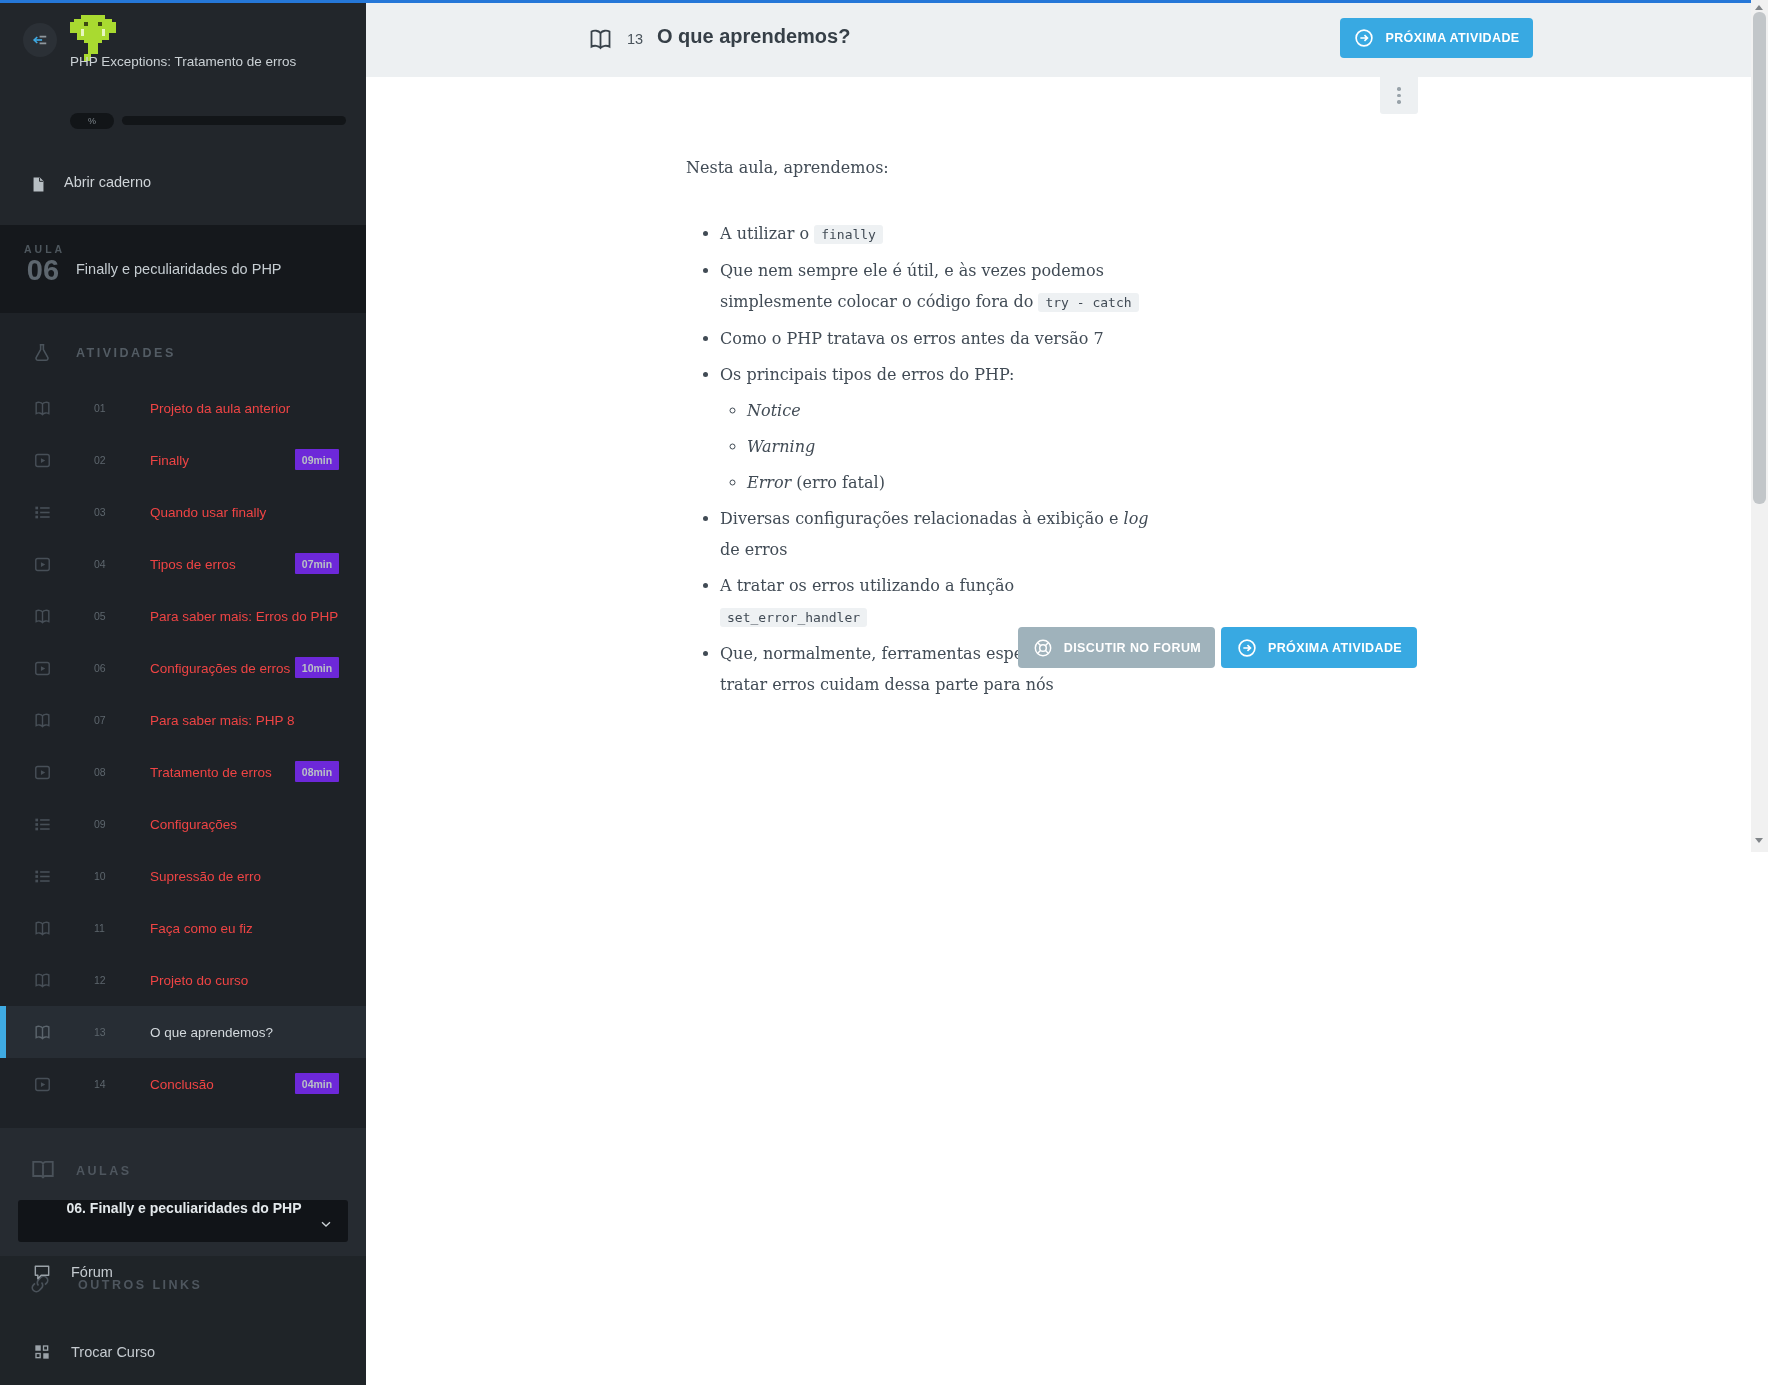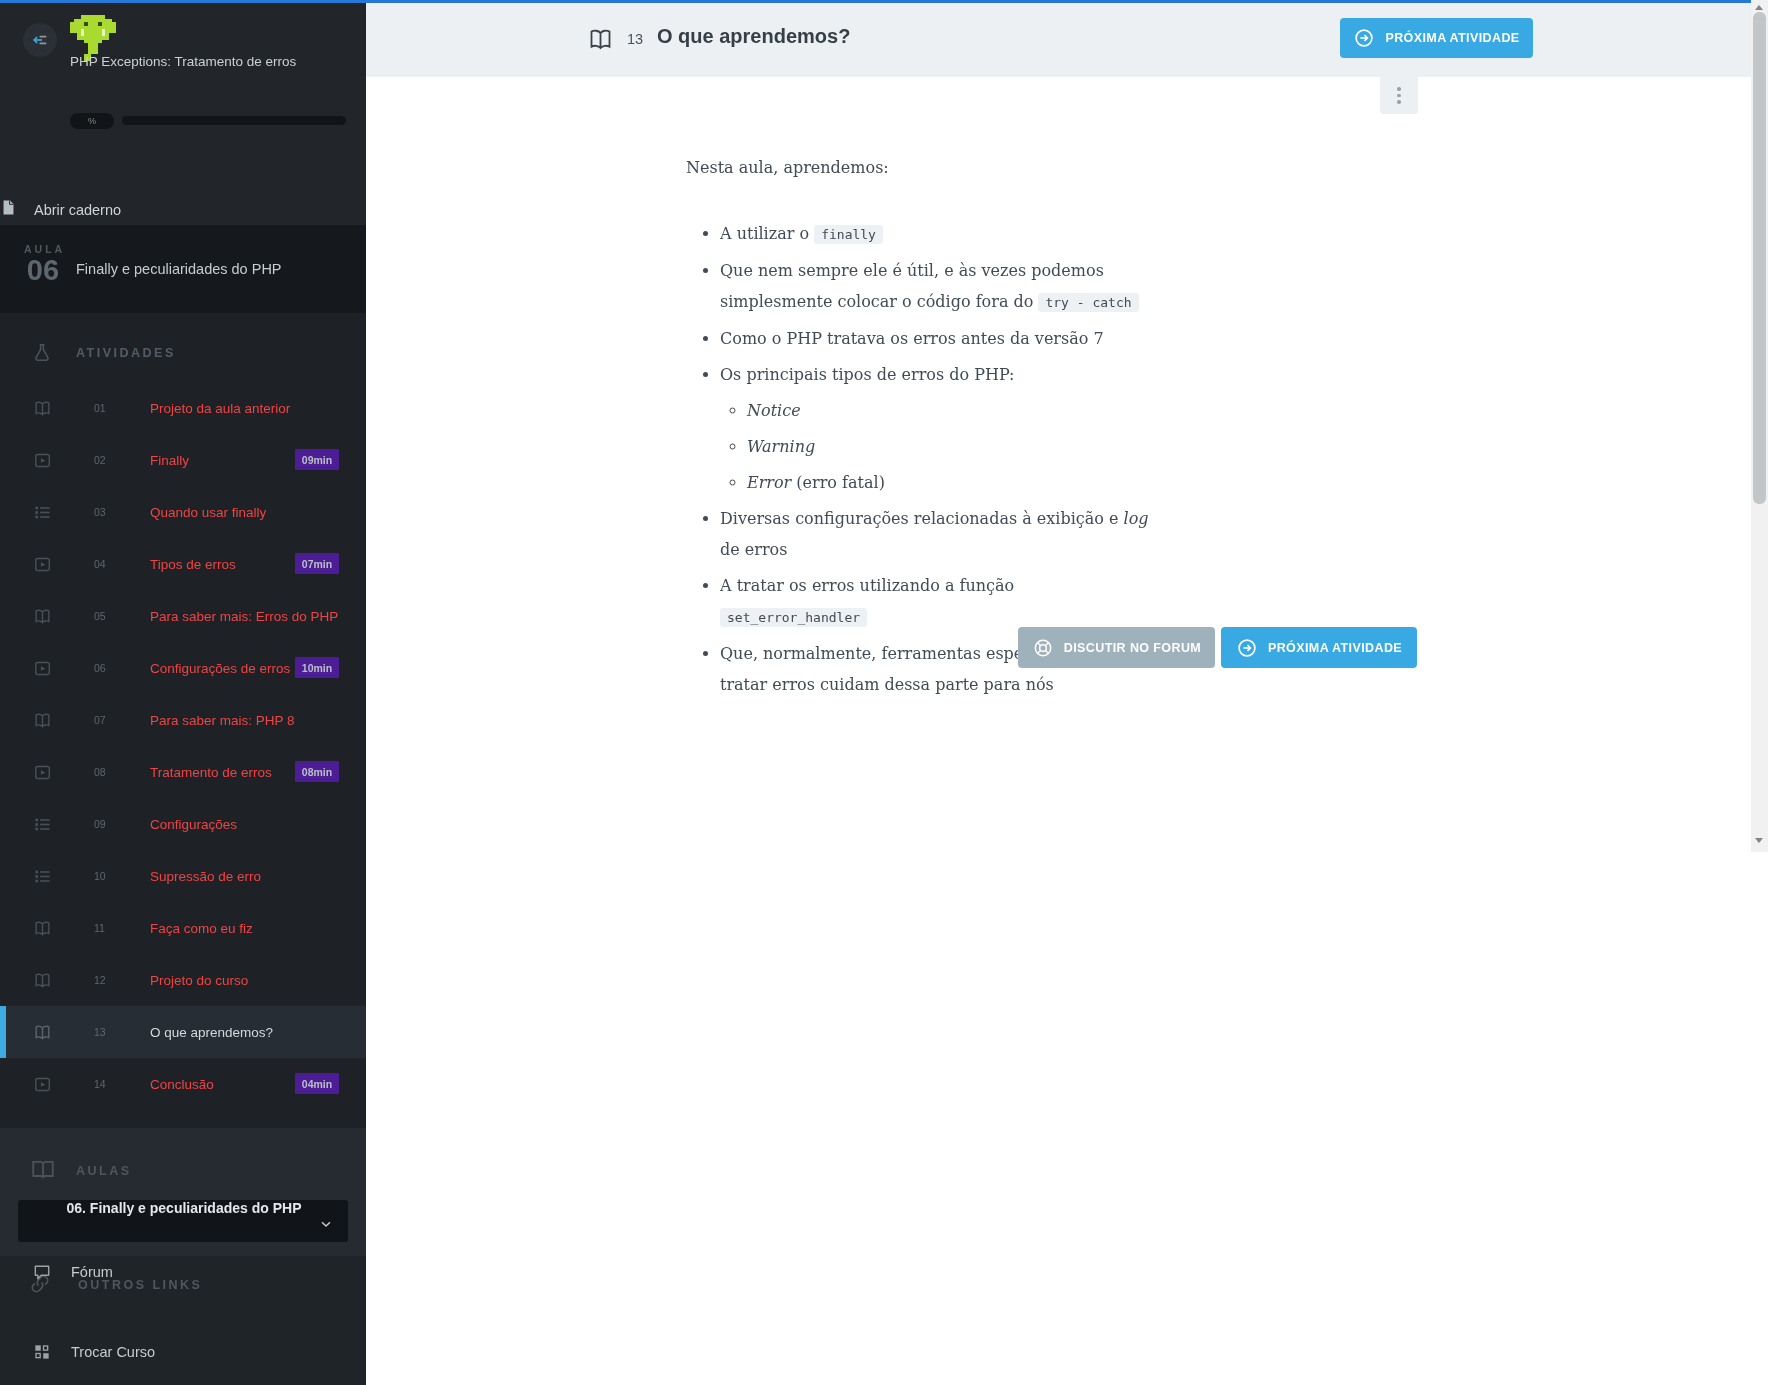--- a/index.html
+++ b/index.html
@@ -20,21 +20,21 @@
   .logo { position:absolute; left:70px; top:12px; width:46px; height:46px; }
   .logo svg { width:100%; height:100%; }
   .course-title { position:absolute; left:70px; top:50px; width:255px; font-size:13.5px;
                   line-height:17px; color:#cbd1d5; }
   .progress-pill { position:absolute; left:70px; top:110px; width:44px; height:16px; border-radius:9px;
                    background:#121518; color:#80898f; font-size:9px; display:flex; align-items:center;
                    justify-content:center; }
   .progress-bar { position:absolute; left:122px; top:113px; width:224px; height:9px; border-radius:5px;
                   background:#121518; }
   .caderno { position:absolute; left:0; top:171px; width:100%; height:44px; display:flex;
-             align-items:flex-end; cursor:pointer; }
+             align-items:flex-start; padding-left:30px; cursor:pointer; }
   .caderno .icn { width:17px; height:21px; color:#b7bec3; margin-right:17px; }
   .caderno-label { font-size:14.5px; color:#ced3d7; }
 
   .banner { position:absolute; left:0; top:222px; width:100%; height:88px; background:#15181c; }
   .banner-numblock { position:absolute; left:24px; top:18px; width:38px; text-align:center; }
   .banner-aula { font-size:10.5px; font-weight:bold; letter-spacing:3px; color:#4e575e; }
   .banner-num { font-size:29px; font-weight:bold; color:#5e676f; line-height:30px; }
   .banner-title { position:absolute; left:76px; top:0; height:88px; display:flex; align-items:center;
                   font-size:14.5px; color:#c6cdd2; width:275px; }
 
@@ -46,21 +46,21 @@
   .acts { position:absolute; left:0; top:379px; width:100%; background:#1e2227; }
   .sidebar { background:#1e2227; }
   .side-top { position:absolute; left:0; top:0; width:100%; height:222px; background:#22262b; }
   .mid-strip { position:absolute; left:0; top:310px; width:100%; height:815px; background:#1e2227; }
 
   .act { position:relative; height:52px; display:flex; align-items:center; padding-left:33px; cursor:pointer;gap:35px; }
   .act .act-icon { width:19px; height:19px; color:#474f57; flex:0 0 auto; }
   .act .act-icon svg { width:19px; height:19px; display:block; }
   .act-num { margin-left:7px; font-size:10.5px; color:#5d666d; width:15px; }
   .act-label { margin-left:6px; font-size:13.5px; color:#ef4444; }
-  .act-duration { position:absolute; right:27px; top:15px; width:44px; height:21px; background:#4c1d95;
+  .act-duration { position:absolute; right:27px; top:15px; width:44px; height:21px; background:#6d28d9;
                   color:#b9c0c5; font-size:10.5px; font-weight:bold; display:flex; align-items:center;
                   justify-content:center; border-radius:1px; }
   .act.active { background:#272d34; }
   .act.active::before { content:""; position:absolute; left:0; top:0; width:6px; height:100%;
                         background:var(--active_bar,#3fabe3); }
   .act.active .act-label { color:#d3d9dd; }
   .act.active .act-icon { color:#5b646c; }
 
   .aulas-band { position:absolute; left:0; top:1125px; width:100%; height:128px; background:#262b31; }
   .aulas-band .icn-book { position:absolute; left:30px; top:29px; width:26px; height:26px; color:#4a525a; }

